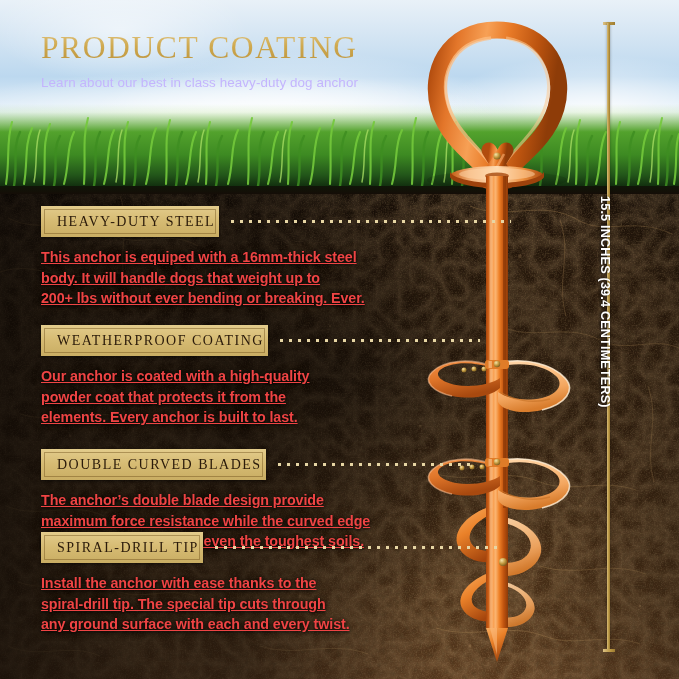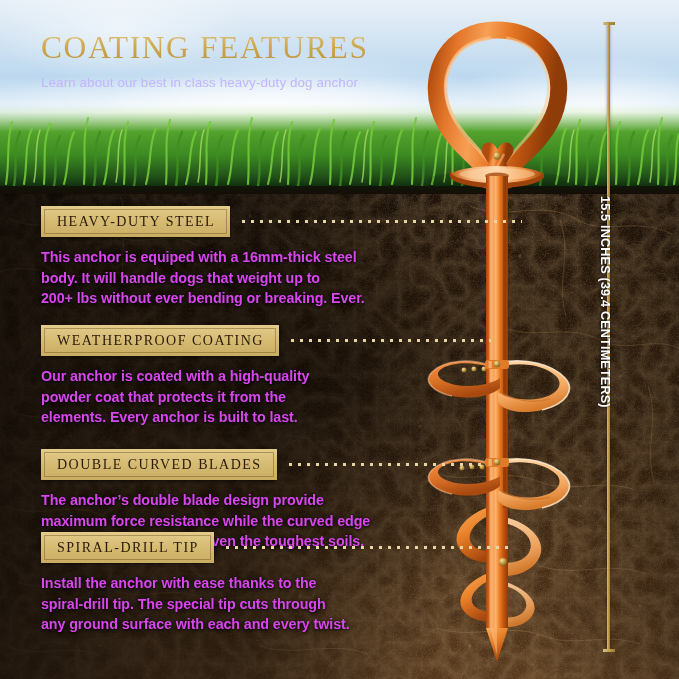--- a/index.html
+++ b/index.html
@@ -77,46 +77,47 @@
     margin-top: 9px;
     font-size: 13.4px; color: #c4b5fd; letter-spacing: .1px; white-space: nowrap;
   }
 
   
   .feature { position: absolute; left: 41px; }
   .label-row { position: relative; display: flex; align-items: center; }
   .label-box {
     position: relative;
     background: linear-gradient(#e3cc8c 0%, #d6bb73 48%, #c9ad63 100%);
-    padding: 6px 15px 7px 16px;
+    padding: 6px 4px 7px 16px;
     box-shadow: 0 1px 3px rgba(0,0,0,.55);
   }
   .label-box::after {
     content: ""; position: absolute; left: 3px; top: 3px; right: 3px; bottom: 3px;
     border: 1px solid rgba(110,80,26,.45); pointer-events: none;
   }
   .label-text {
     position: relative;
     font-family: "Liberation Serif", serif;
     font-size: 14px; letter-spacing: 1.5px;
     color: #2a1a0a; white-space: nowrap;
   }
   .leader {
     flex: 0 0 auto; height: 5px; margin-left: 9px;
     background-image: radial-gradient(circle, #e7d6a4 0 1.6px, rgba(0,0,0,0) 1.9px);
     background-size: 9px 5px; background-repeat: repeat-x;
     background-position: 0 center;
   }
   .body-text {
     margin-top: 10px;
-    color: #d946ef; font-weight: bold;
+    color: #ef4444; font-weight: bold;
     font-size: 14.3px; line-height: 20.5px;
     letter-spacing: -.1px;
     text-shadow: 0 1px 3px rgba(0,0,0,.9), 0 0 8px rgba(0,0,0,.6);
     white-space: pre-line;
+    text-decoration: underline;
   }
 
   
   .ruler { position: absolute; left: 603px; top: 20px; width: 12px; height: 634px; }
   .ruler-line {
     position: absolute; left: 4px; top: 3px; width: 3px; height: 629px;
     background: linear-gradient(90deg, #d8bd7a, #b99540 60%, #9b7a31);
     box-shadow: 0 0 3px rgba(0,0,0,.35);
   }
   .ruler-cap {
@@ -456,21 +457,21 @@
       <rect x="489.5" y="508" width="3.2" height="120" fill="#ffd2a0" opacity="0.5"></rect>
 
       <circle cx="503" cy="562" r="4" fill="url(#boltG)"></circle>
 
       <path d="M486 628 L 508 628 L 497 662 Z" fill="url(#tipG)"></path>
       <path d="M490 628 L 497 628 L 497 655 Z" fill="#ffc38a" opacity="0.5"></path>
     </g>
   </svg>
 
   <div class="header">
-    <div class="title">COATING FEATURES</div>
+    <div class="title">PRODUCT COATING</div>
     <div class="subtitle">Learn about our best in class heavy-duty dog anchor</div>
   </div>
 
   <div class="feature" style="top:206px;">
     <div class="label-row">
       <div class="label-box">
         <span class="label-text">HEAVY-DUTY STEEL</span>
       </div>
       <div class="leader" style="width:283px;"></div>
     </div>

